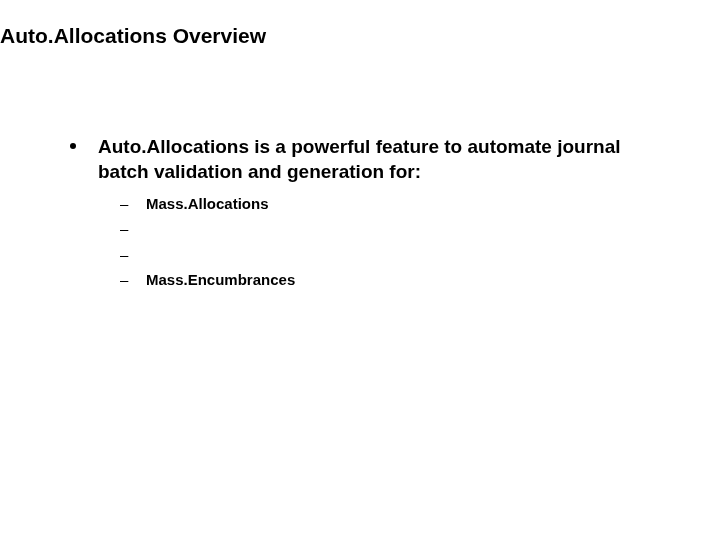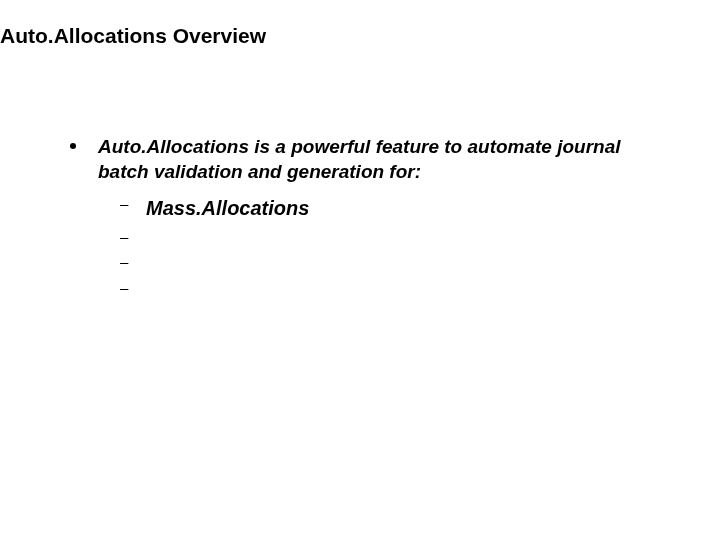--- a/index.html
+++ b/index.html
@@ -18,21 +18,20 @@
     }
     .title {
       text-align: left;
       font-size: 21px;
       font-weight: bold;
       margin-bottom: 86px;
     }
     .content {
       padding-left: 70px;
       padding-right: 50px;
-      font-style: italic;
     }
     .bullet-row {
       display: flex;
       align-items: flex-start;
       margin-bottom: 8px;
     }
     .bullet-dot {
       width: 6px;
       height: 6px;
       background: #000;
@@ -57,21 +56,21 @@
       margin-bottom: 3px;
     }
     .dash {
       font-size: 15px;
       font-weight: normal;
       width: 26px;
       flex-shrink: 0;
       line-height: 1.5;
     }
     .sub-text {
-      font-size: 20px;
+      font-size: 15px;
       font-weight: bold;
       line-height: 1.5;
     }
   </style>
 </head>
 <body>
 
 <div class="title">Auto.Allocations Overview</div>
 
 <div class="content">
@@ -87,17 +86,18 @@
       <div class="sub-text">Mass.Allocations</div>
     </div>
     <div class="sub-row">
       <div class="dash">–</div>
     </div>
     <div class="sub-row">
       <div class="dash">–</div>
     </div>
     <div class="sub-row">
       <div class="dash">–</div>
+      <div class="sub-text">Mass.Encumbrances</div>
     </div>
   </div>
 
 
 </div>
 
 </body></html>

